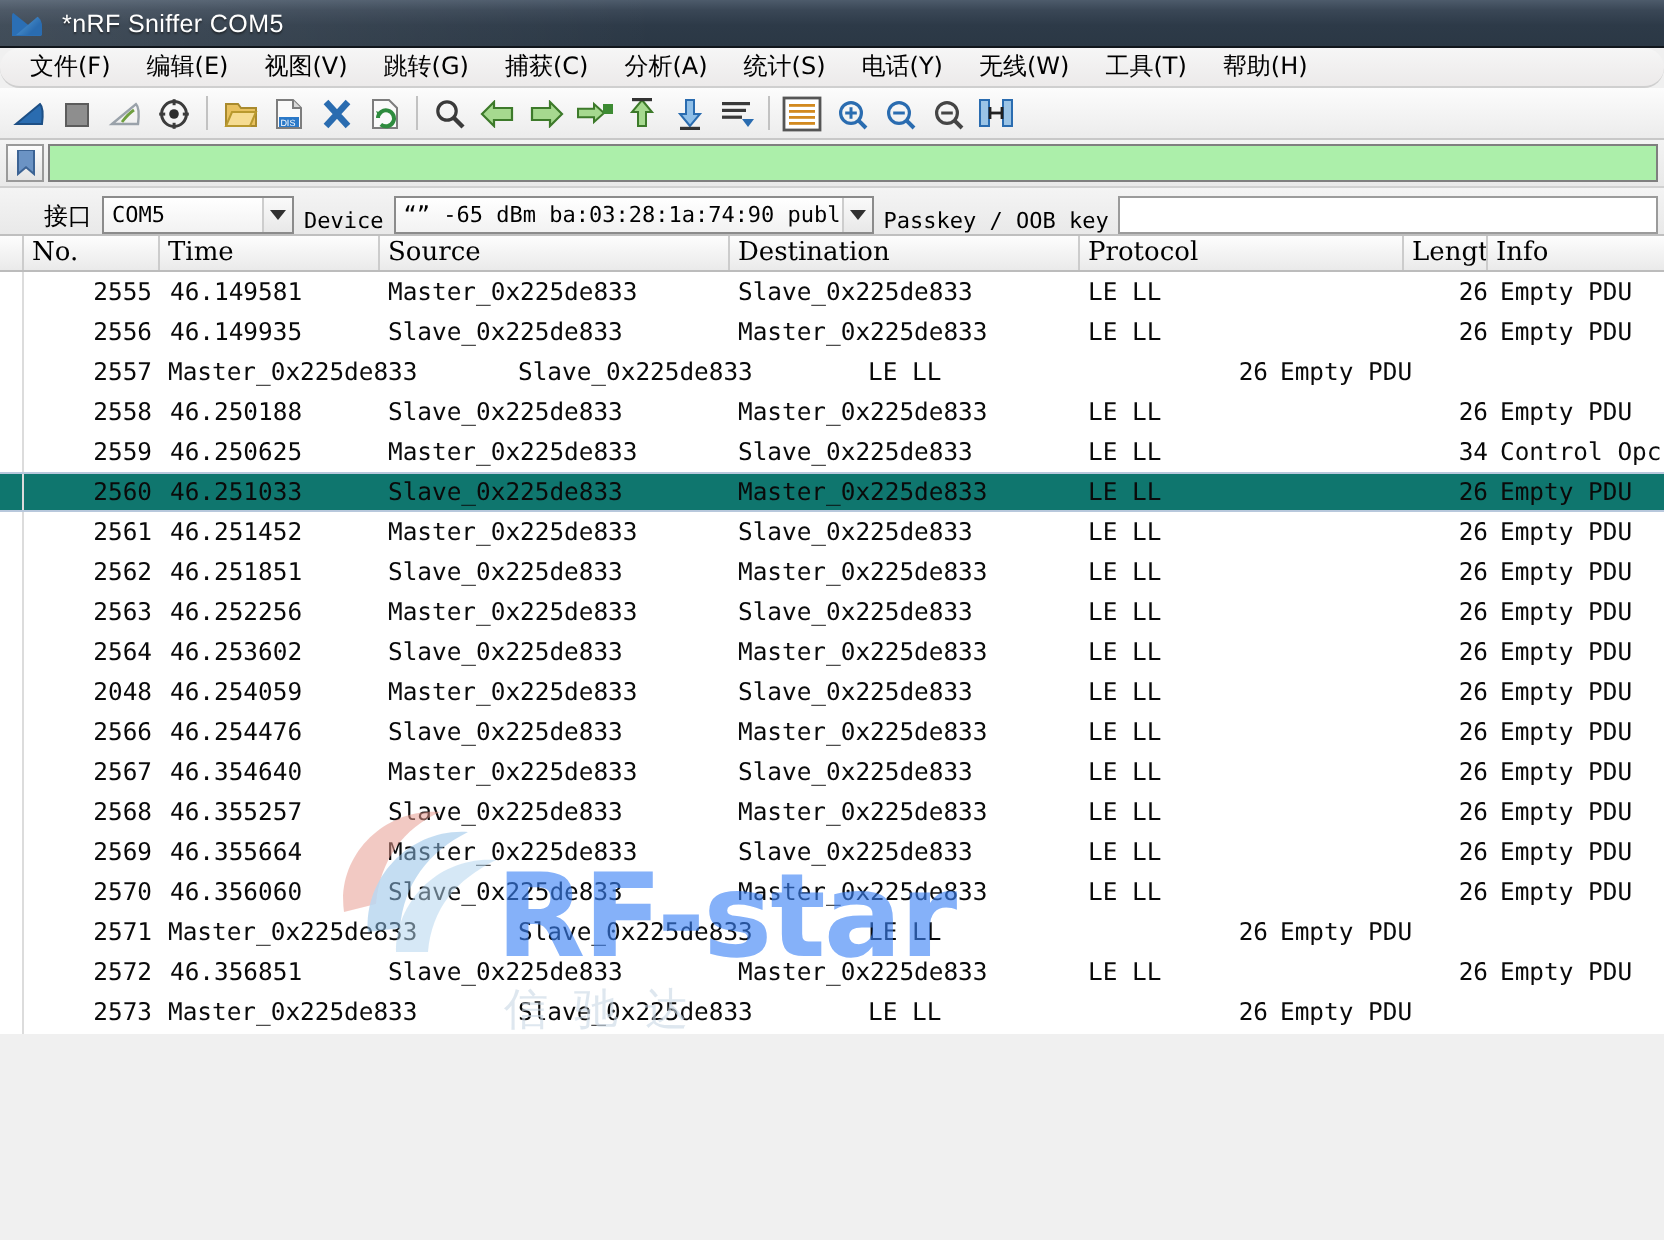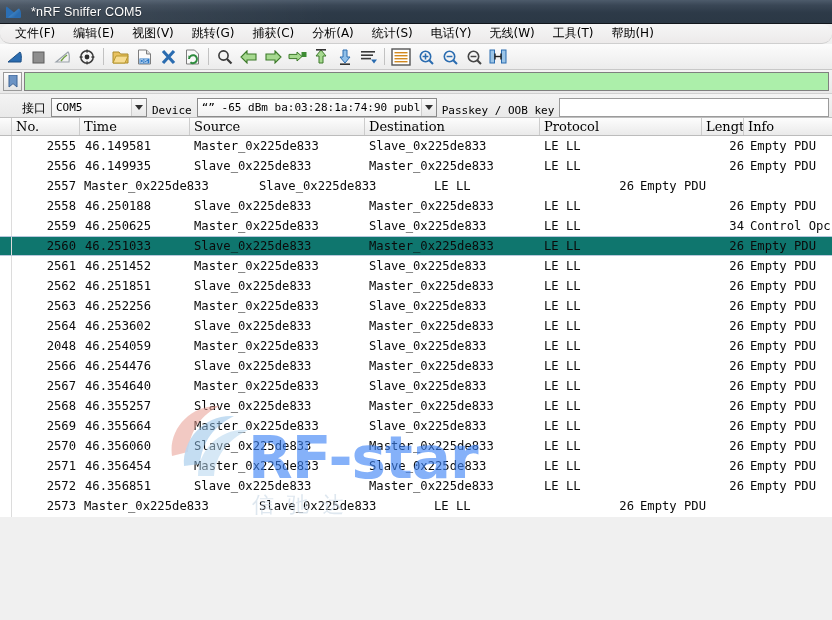--- a/index.html
+++ b/index.html
@@ -620,21 +620,20 @@
           <div class="c-time">46.356060</div>
           <div class="c-src">Slave_0x225de833</div>
           <div class="c-dst">Master_0x225de833</div>
           <div class="c-prot">LE LL</div>
           <div class="c-len">26</div>
           <div class="c-info">Empty PDU</div>
         </div>
         <div class="row">
           <div class="gutter"></div>
           <div class="c-no">2571</div>
-          <div class="c-time">46.356454</div>
           <div class="c-src">Master_0x225de833</div>
           <div class="c-dst">Slave_0x225de833</div>
           <div class="c-prot">LE LL</div>
           <div class="c-len">26</div>
           <div class="c-info">Empty PDU</div>
         </div>
         <div class="row">
           <div class="gutter"></div>
           <div class="c-no">2572</div>
           <div class="c-time">46.356851</div>

